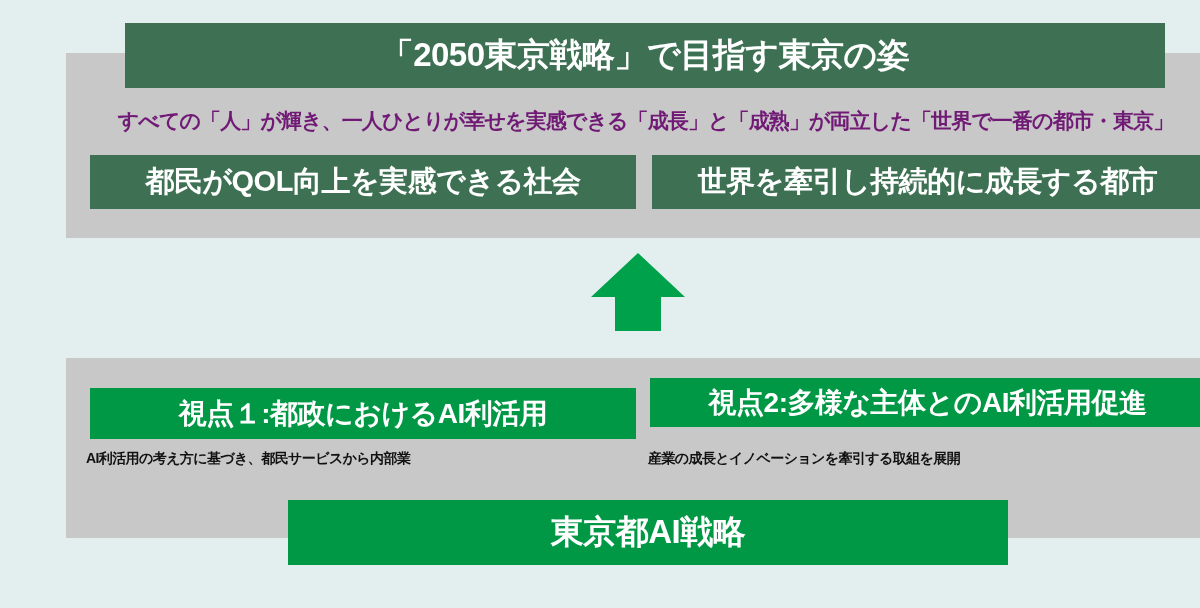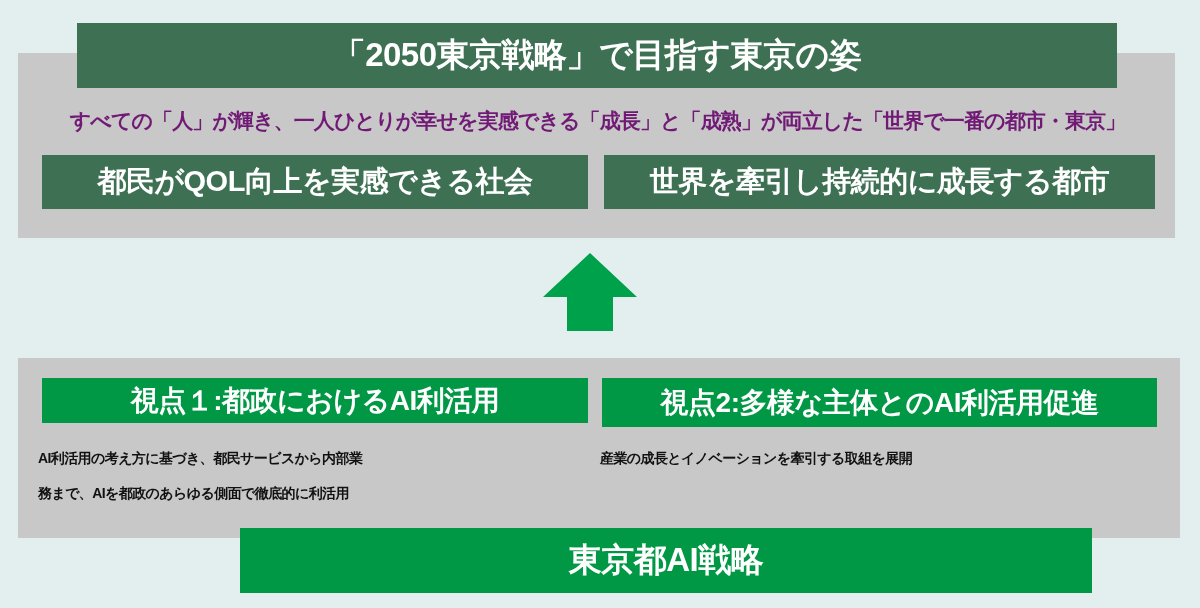--- a/index.html
+++ b/index.html
@@ -15,21 +15,21 @@
     position: relative;
   }
 
   #canvas {
     position: relative;
     width: 1200px;
     height: 608px;
   }
 
   
-  .abs { position: absolute; box-sizing: border-box; }
+  .abs { position: absolute; box-sizing: border-box; margin-left: 48px; }
 
   
   .panel-gray {
     background: #c8c8c8;
   }
 
   
   .green-dark {
     background: #3e7153;
     color: #ffffff;
@@ -89,21 +89,21 @@
   }
   #upward-arrow svg { display: block; width: 94px; height: 78px; }
 
   
   #strategy-panel {
     left: 18px; top: 358px; width: 1162px; height: 180px;
   }
 
   
   #viewpoint-head-0 {
-    left: 42px; top: 378px; width: 546px; height: 45px;
+    left: 42px; top: 388px; width: 546px; height: 51px;
     font-size: 28px;
   }
   #viewpoint-head-1 {
     left: 602px; top: 378px; width: 555px; height: 49px;
     font-size: 28px;
   }
 
   
   .viewpoint-body {
     color: #111111;
@@ -117,21 +117,21 @@
     text-align: left;
   }
   #viewpoint-body-1 {
     left: 600px; top: 441px; width: 560px; height: 80px;
     text-align: left;
   }
   .body-line { display: block; white-space: nowrap; }
 
   
   #strategy-title-box {
-    left: 240px; top: 528px; width: 852px; height: 65px;
+    left: 240px; top: 500px; width: 720px; height: 65px;
     font-size: 33px;
   }
 </style>
 </head>
 <body>
 
 <div id="canvas">
 
   <div class="abs panel-gray" id="vision-panel"></div>
 
@@ -162,21 +162,20 @@
   <div class="abs green-bright" id="viewpoint-head-0">
     <span>視点１:都政におけるAI利活用</span>
   </div>
 
   <div class="abs green-bright" id="viewpoint-head-1">
     <span>視点2:多様な主体とのAI利活用促進</span>
   </div>
 
   <div class="abs viewpoint-body" id="viewpoint-body-0">
     <span class="body-line">AI利活用の考え方に基づき、都民サービスから内部業</span>
-    <span class="body-line">務まで、AIを都政のあらゆる側面で徹底的に利活用</span>
   </div>
 
   <div class="abs viewpoint-body" id="viewpoint-body-1">
     <span class="body-line">産業の成長とイノベーションを牽引する取組を展開</span>
   </div>
 
   <div class="abs green-bright" id="strategy-title-box">
     <span>東京都AI戦略</span>
   </div>
 

